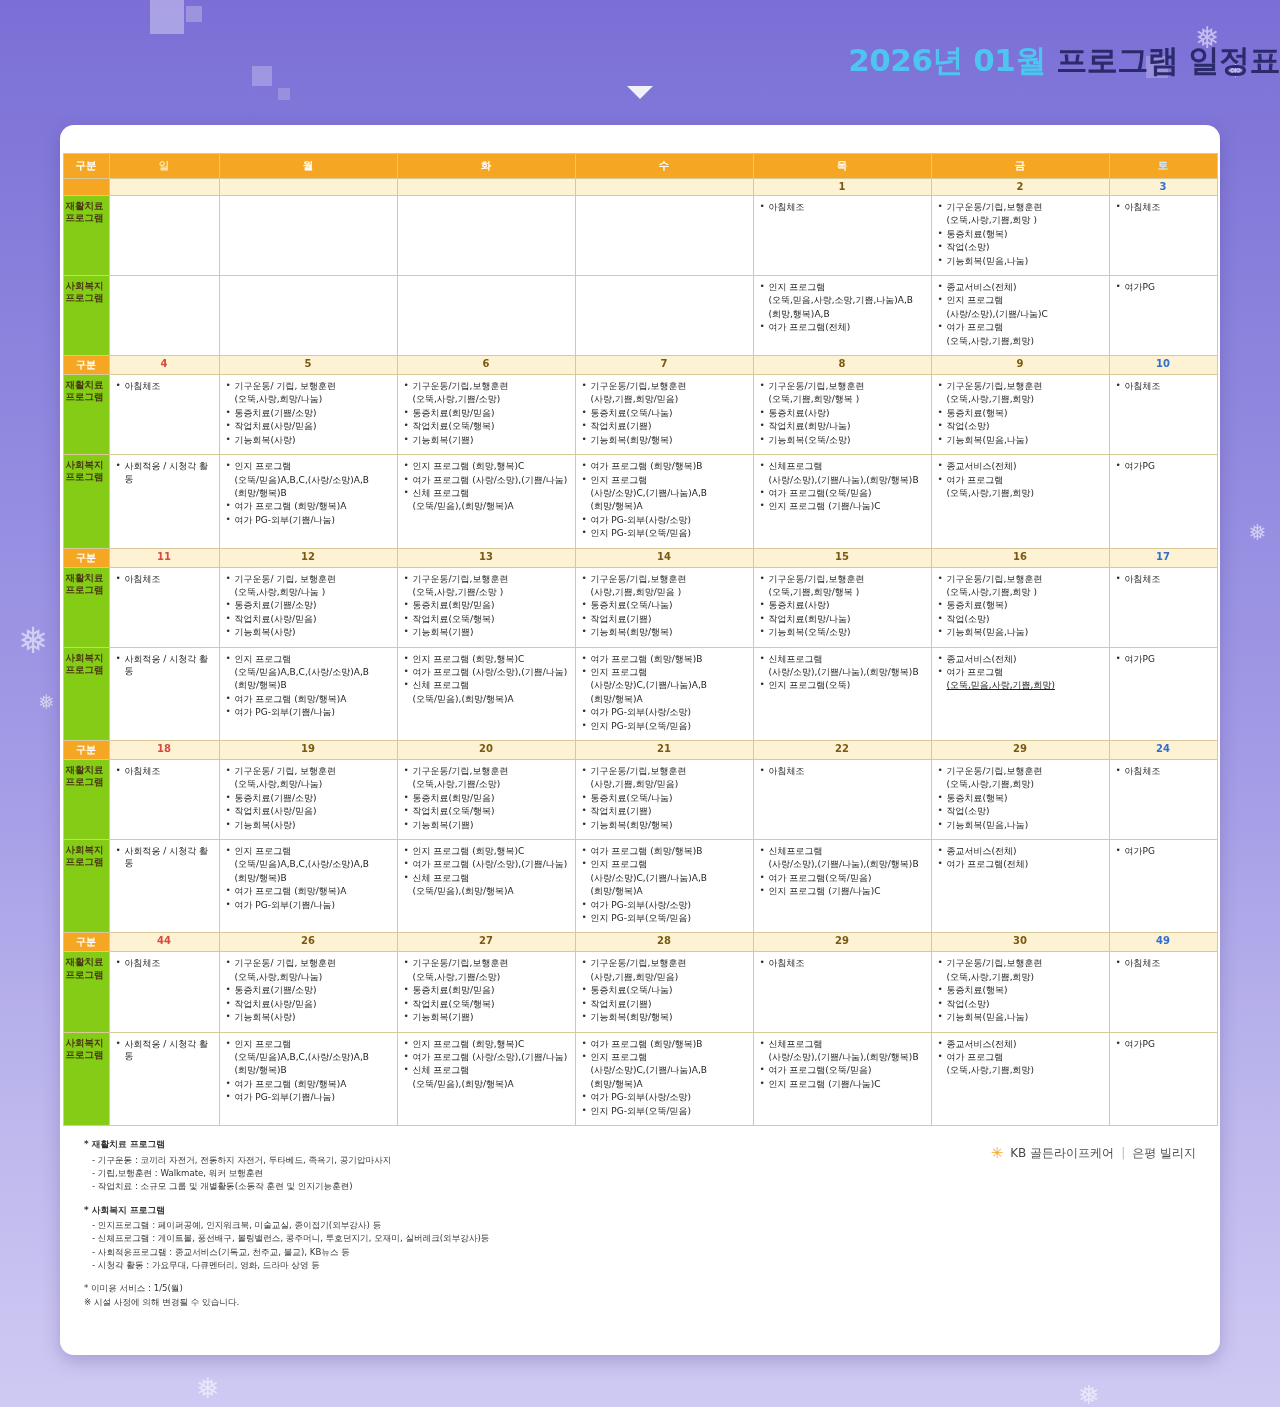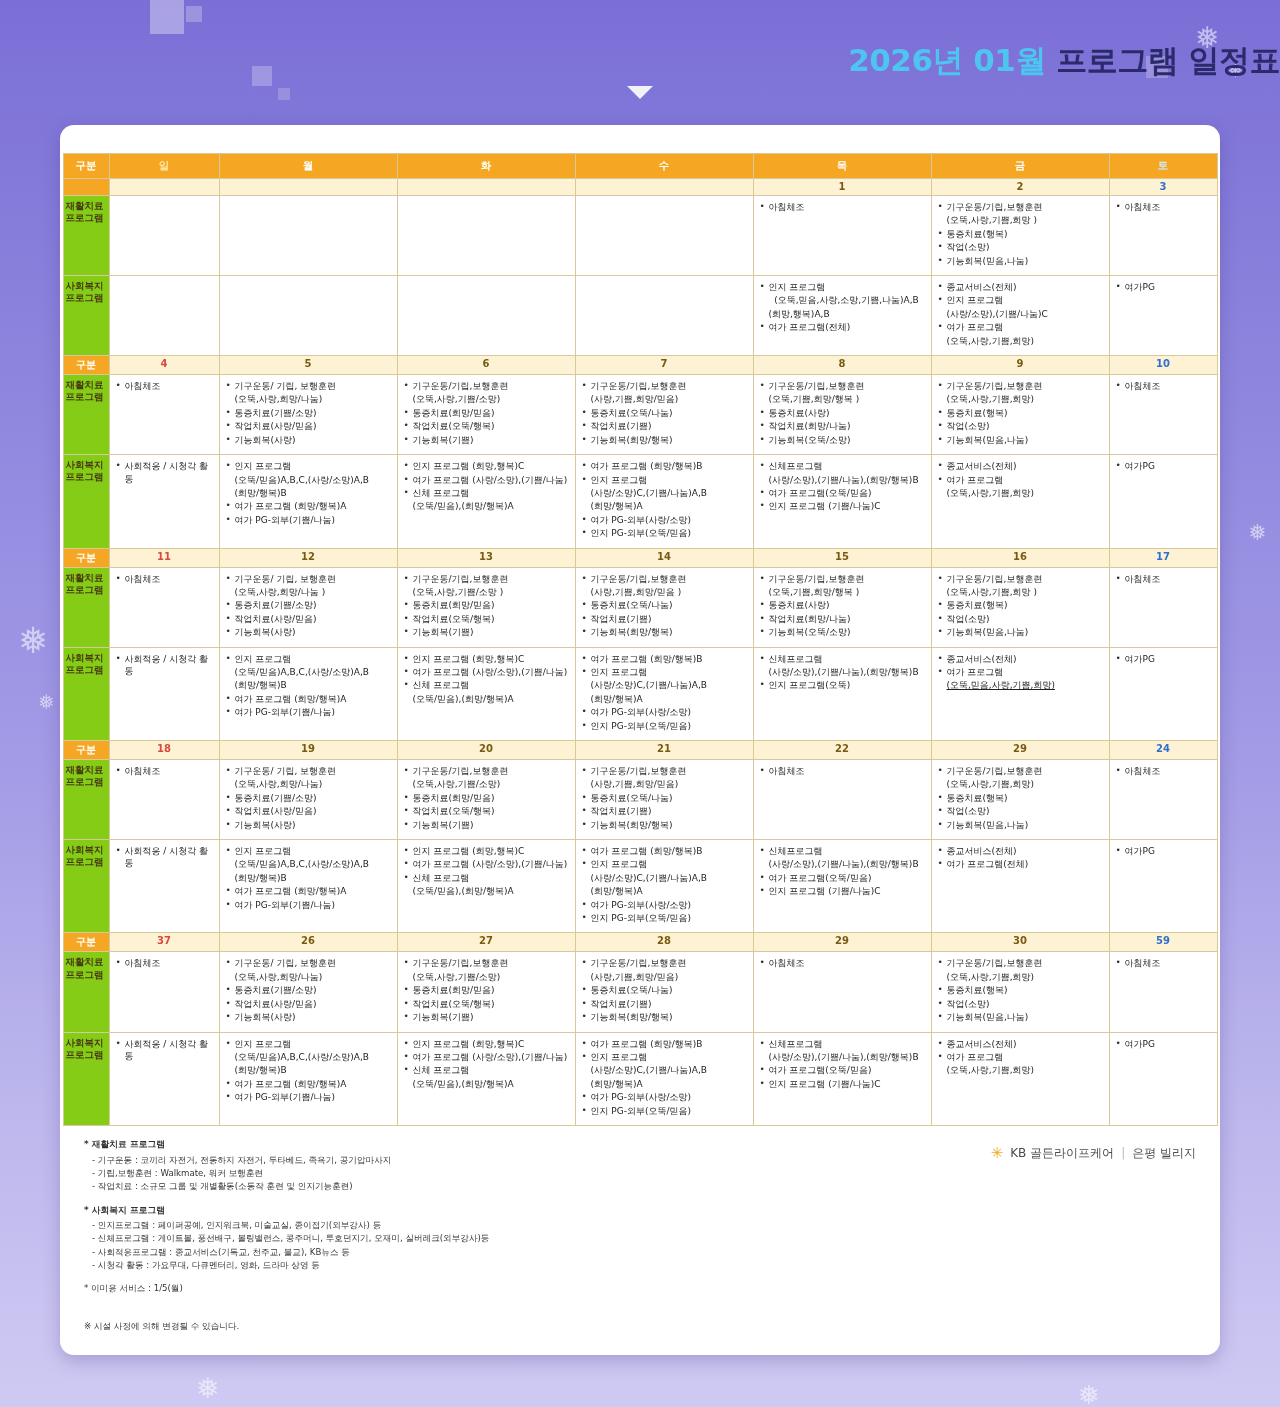--- a/index.html
+++ b/index.html
@@ -178,21 +178,21 @@
           </td>
           <td class="cell">
             <ul></ul>
           </td>
           <td class="cell">
             <ul></ul>
           </td>
           <td class="cell">
             <ul>
               <li>인지 프로그램</li>
-              <li class="nobul plain" style="padding-left: 9px; list-style: none; text-indent: 0px; position: static; text-align: center;">(오뚝,믿음,사랑,소망,기쁨,나눔)A,B</li>
+              <li class="nobul plain" style="padding-left: 9px; list-style: none; text-indent: 0px; position: static;">(오뚝,믿음,사랑,소망,기쁨,나눔)A,B</li>
               <li class="nobul plain" style="padding-left: 9px; list-style: none; text-indent: 0px; position: static;">(희망,행복)A,B</li>
               <li>여가 프로그램(전체)</li>
             </ul>
           </td>
           <td class="cell">
             <ul>
               <li>종교서비스(전체)</li>
               <li>인지 프로그램</li>
               <li class="nobul plain" style="padding-left: 9px; list-style: none; text-indent: 0px; position: static;">(사랑/소망),(기쁨/나눔)C</li>
               <li>여가 프로그램</li>
@@ -581,27 +581,27 @@
             </ul>
           </td>
           <td class="cell">
             <ul>
               <li>여가PG</li>
             </ul>
           </td>
         </tr>
         <tr class="datebar">
           <td class="gubun">구분</td>
-          <td class="sun">37</td>
+          <td class="sun">44</td>
           <td class="">26</td>
           <td class="">27</td>
           <td class="">28</td>
           <td class="">29</td>
           <td class="">30</td>
-          <td class="sat">59</td>
+          <td class="sat">49</td>
         </tr>
         <tr>
           <td class="rowlabel">
             <div>재활치료</div>
             <div>프로그램</div>
           </td>
           <td class="cell">
             <ul>
               <li>아침체조</li>
             </ul>
@@ -731,16 +731,16 @@
     </div>
     <div class="blk">
       <h4>* 사회복지 프로그램</h4>
       <div id="welfare-note-lines">
           <div class="ln">- 인지프로그램 : 페이퍼공예, 인지워크북, 미술교실, 종이접기(외부강사) 등</div>
           <div class="ln">- 신체프로그램 : 게이트볼, 풍선배구, 볼링밸런스, 콩주머니, 투호던지기, 오재미, 실버레크(외부강사)등</div>
           <div class="ln">- 사회적응프로그램 : 종교서비스(기독교, 천주교, 불교), KB뉴스 등</div>
           <div class="ln">- 시청각 활동 : 가요무대, 다큐멘터리, 영화, 드라마 상영 등</div>
         </div>
     </div>
-    <div style="margin-bottom:24px;">* 이미용 서비스 : 1/5(월)</div>
+    <div style="margin-bottom:0;">* 이미용 서비스 : 1/5(월)</div>
     <div>※ 시설 사정에 의해 변경될 수 있습니다.</div>
   </div>
 </div>
 
 </body></html>

